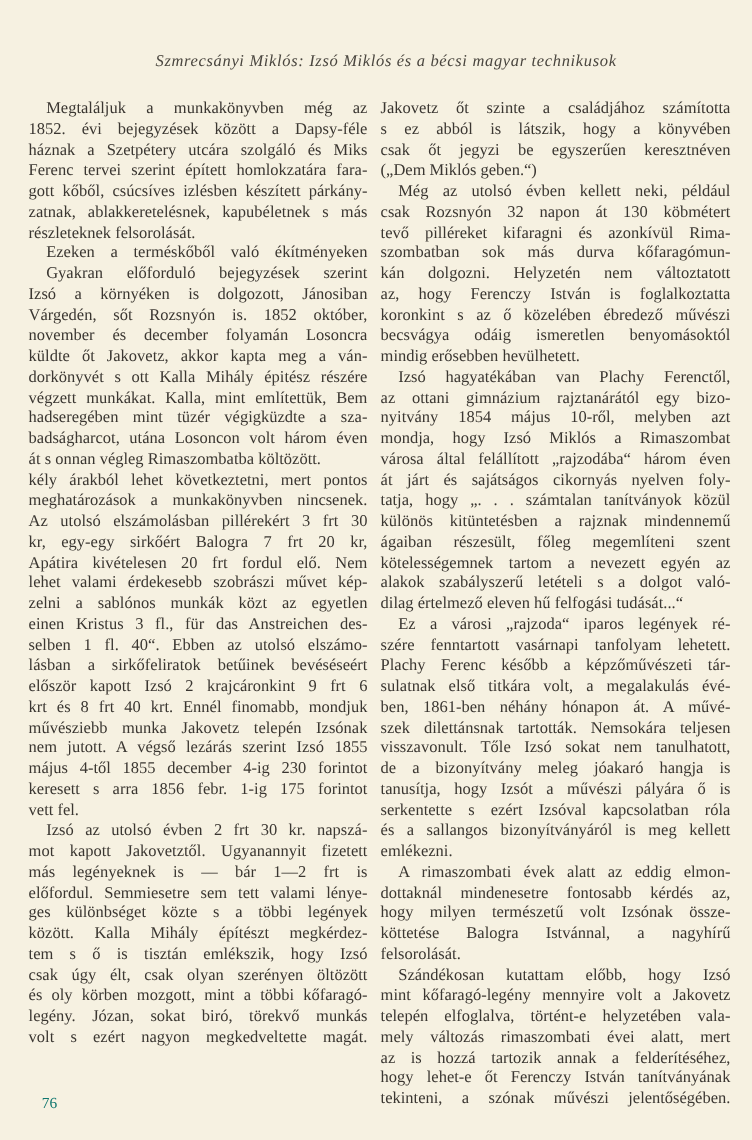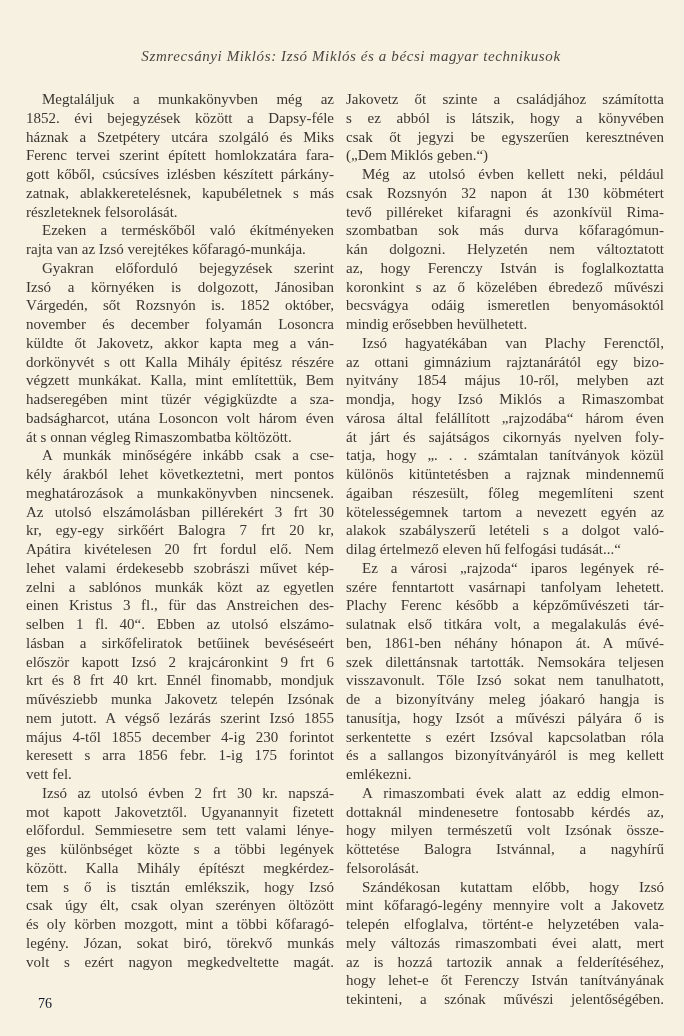--- a/index.html
+++ b/index.html
@@ -24,69 +24,68 @@
   .col-right { left: 346px; width: 318px; }
   .line {
     display: block; white-space: nowrap;
     text-align: justify; text-align-last: justify;
     height: 18.75px; overflow: visible;
   }
   .line.last { text-align-last: left; }
   .line.indent { padding-left: 16px; }
   .page-number {
     position: absolute; top: 996px; left: 38px;
-    font-size: 14px; color: #0f172a;
+    font-size: 14px; color: #0f766e;
   }
 </style>
 </head>
 <body>
 
 <div class="page">
   <div class="running-head">Szmrecsányi Miklós: Izsó Miklós és a bécsi magyar technikusok</div>
 
   <div class="col col-left" id="col-left">
       <span class="line indent">Megtaláljuk a munkakönyvben még az</span>
       <span class="line">1852. évi bejegyzések között a Dapsy-féle</span>
       <span class="line">háznak a Szetpétery utcára szolgáló és Miks</span>
       <span class="line">Ferenc tervei szerint épített homlokzatára fara-</span>
       <span class="line">gott kőből, csúcsíves izlésben készített párkány-</span>
       <span class="line">zatnak, ablakkeretelésnek, kapubéletnek s más</span>
       <span class="line last">részleteknek felsorolását.</span>
       <span class="line indent">Ezeken a terméskőből való ékítményeken</span>
-      <span class="line last">rajta van az Izsó verejtékes kőfaragó-munkája.</span>
       <span class="line indent">Gyakran előforduló bejegyzések szerint</span>
       <span class="line">Izsó a környéken is dolgozott, Jánosiban</span>
       <span class="line">Várgedén, sőt Rozsnyón is. 1852 október,</span>
       <span class="line">november és december folyamán Losoncra</span>
       <span class="line">küldte őt Jakovetz, akkor kapta meg a ván-</span>
       <span class="line">dorkönyvét s ott Kalla Mihály épitész részére</span>
       <span class="line">végzett munkákat. Kalla, mint említettük, Bem</span>
       <span class="line">hadseregében mint tüzér végigküzdte a sza-</span>
       <span class="line">badságharcot, utána Losoncon volt három éven</span>
       <span class="line last">át s onnan végleg Rimaszombatba költözött.</span>
-      <span class="line indent">A munkák minőségére inkább csak a cse-</span>
       <span class="line">kély árakból lehet következtetni, mert pontos</span>
       <span class="line">meghatározások a munkakönyvben nincsenek.</span>
       <span class="line">Az utolsó elszámolásban pillérekért 3 frt 30</span>
       <span class="line">kr, egy-egy sirkőért Balogra 7 frt 20 kr,</span>
       <span class="line">Apátira kivételesen 20 frt fordul elő. Nem</span>
       <span class="line">lehet valami érdekesebb szobrászi művet kép-</span>
       <span class="line">zelni a sablónos munkák közt az egyetlen</span>
       <span class="line">einen Kristus 3 fl., für das Anstreichen des-</span>
       <span class="line">selben 1 fl. 40“. Ebben az utolsó elszámo-</span>
       <span class="line">lásban a sirkőfeliratok betűinek bevéséseért</span>
       <span class="line">először kapott Izsó 2 krajcáronkint 9 frt 6</span>
       <span class="line">krt és 8 frt 40 krt. Ennél finomabb, mondjuk</span>
       <span class="line">művésziebb munka Jakovetz telepén Izsónak</span>
       <span class="line">nem jutott. A végső lezárás szerint Izsó 1855</span>
       <span class="line">május 4-től 1855 december 4-ig 230 forintot</span>
       <span class="line">keresett s arra 1856 febr. 1-ig 175 forintot</span>
       <span class="line last">vett fel.</span>
       <span class="line indent">Izsó az utolsó évben 2 frt 30 kr. napszá-</span>
       <span class="line">mot kapott Jakovetztől. Ugyanannyit fizetett</span>
+      <span class="line">más legényeknek is — bár 1—2 frt is</span>
       <span class="line">előfordul. Semmiesetre sem tett valami lénye-</span>
       <span class="line">ges különbséget közte s a többi legények</span>
       <span class="line">között. Kalla Mihály építészt megkérdez-</span>
       <span class="line">tem s ő is tisztán emlékszik, hogy Izsó</span>
       <span class="line">csak úgy élt, csak olyan szerényen öltözött</span>
       <span class="line">és oly körben mozgott, mint a többi kőfaragó-</span>
       <span class="line">legény. Józan, sokat biró, törekvő munkás</span>
       <span class="line">volt s ezért nagyon megkedveltette magát.</span>
     </div>
   <div class="col col-right" id="col-right">

